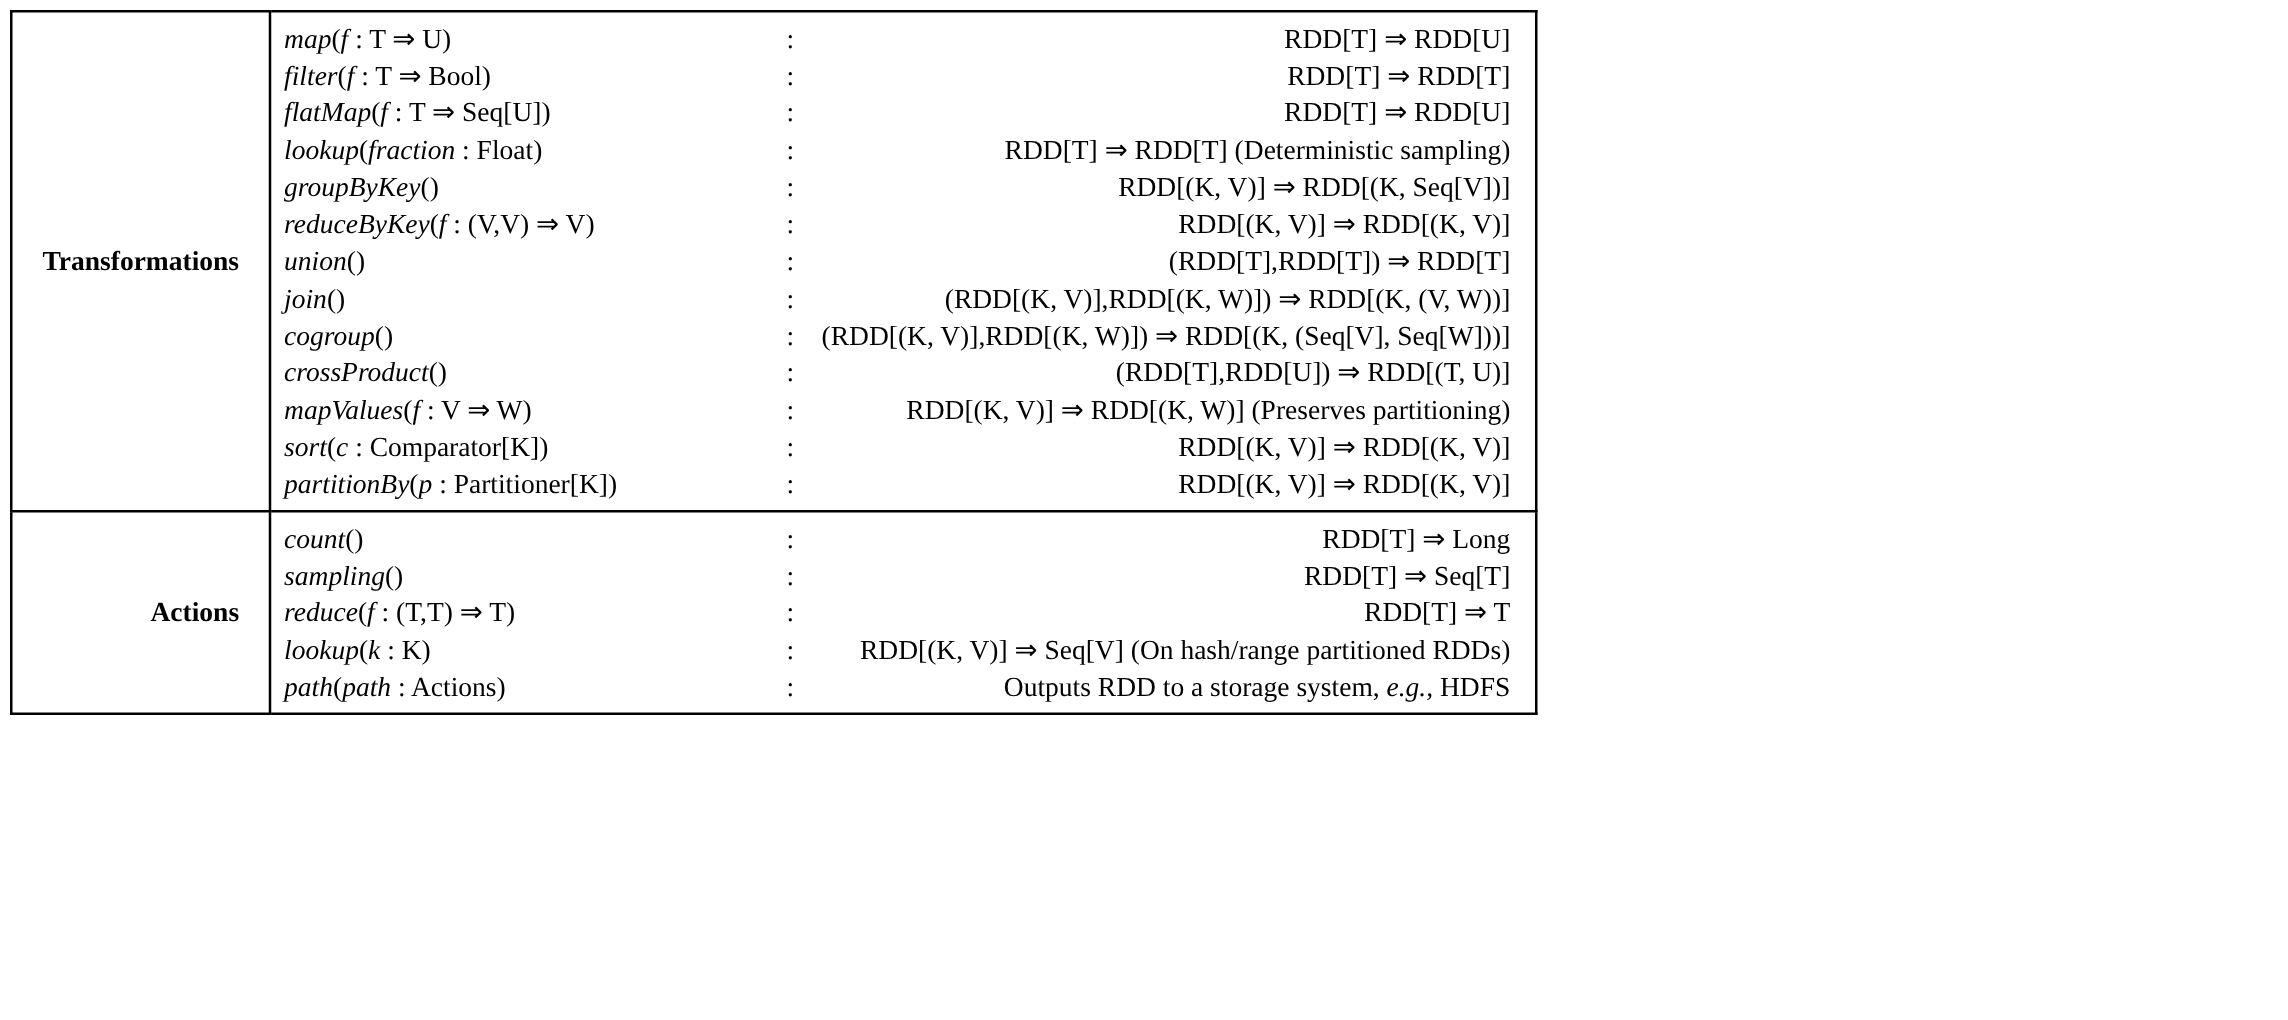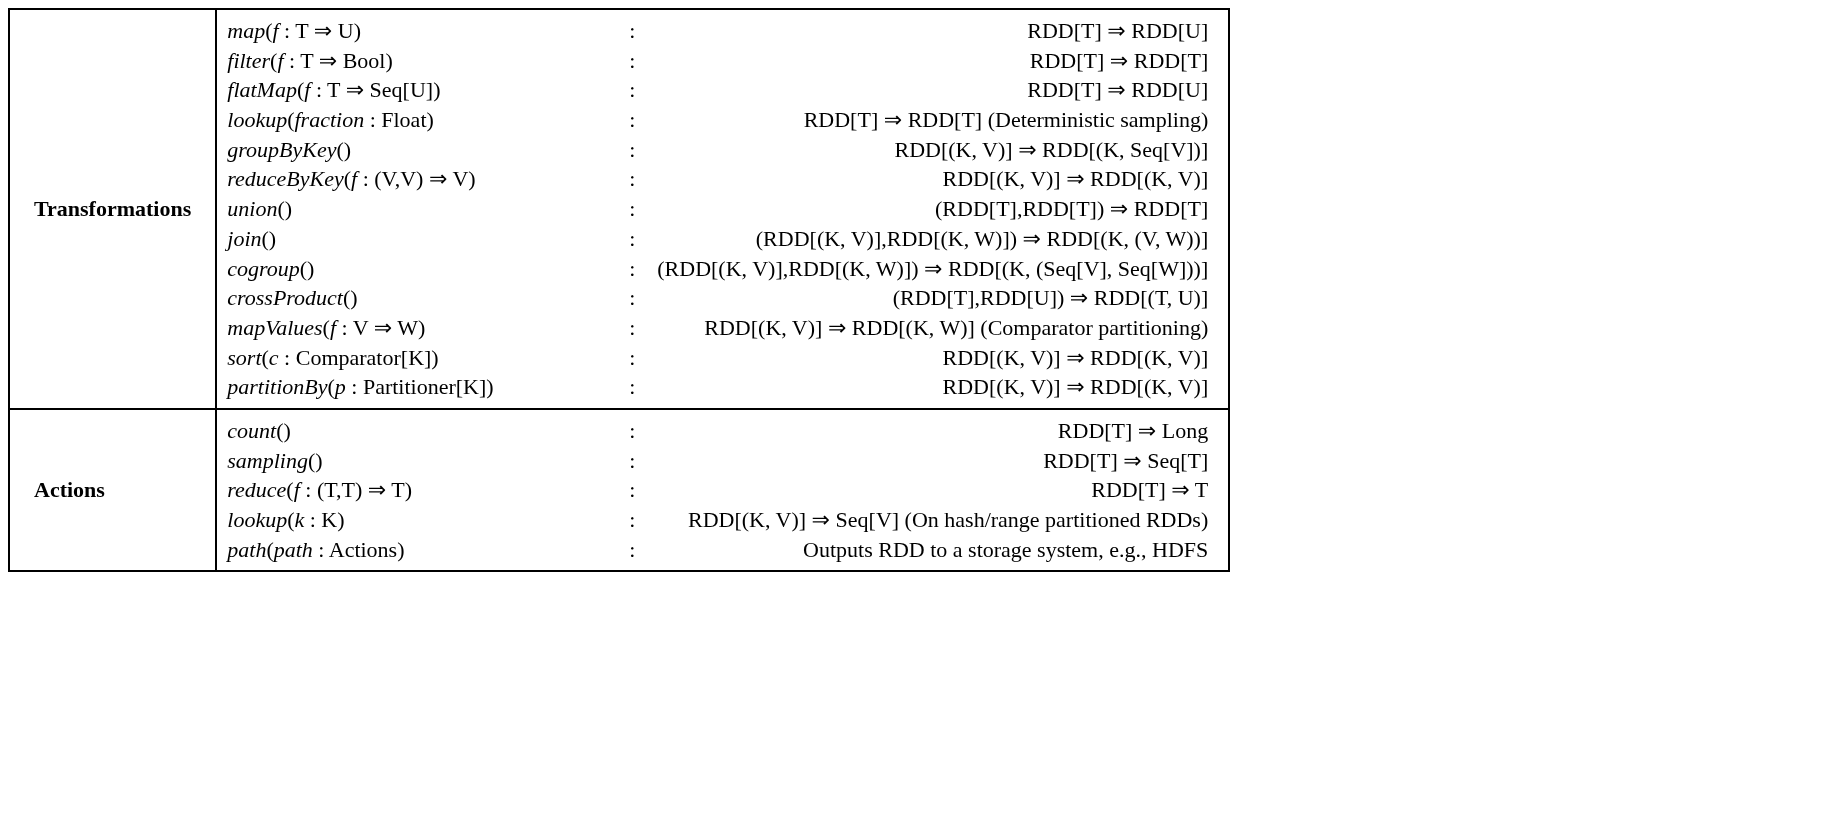--- a/index.html
+++ b/index.html
@@ -14,21 +14,21 @@
     border-collapse: collapse;
     margin: 8px;
   }
   .tbl td {
     border: 2px solid #000;
     padding: 6px 12px;
     vertical-align: middle;
   }
   .cat {
     font-weight: bold;
-    text-align: left;
+    text-align: right;
     white-space: nowrap;
     padding-left: 24px !important;
     padding-right: 24px !important;
   }
   .ops {
     padding: 6px 20px 6px 10px !important;
   }
   .row {
     display: grid;
     grid-template-columns: 380px 30px auto;
@@ -42,21 +42,21 @@
   }
   .colon {
     text-align: center;
   }
   .type {
     text-align: right;
     white-space: nowrap;
   }
   .it { font-style: italic; }
   .note { font-style: normal; }
-  .eg { }
+  .eg { font-style: italic; }
 </style>
 </head>
 <body>
 
 <table class="tbl">
   <tbody>
       <tr>
     <td class="cat">Transformations</td>
     <td class="ops" id="transformations-cell">
           <div class="row">
@@ -105,21 +105,21 @@
             <div class="type"><span>(RDD[(K, V)],RDD[(K, W)]) ⇒ RDD[(K, (Seq[V], Seq[W]))]</span></div>
           </div>
           <div class="row">
             <div class="sig"><span class="it">crossProduct</span>()</div>
             <div class="colon">:</div>
             <div class="type"><span>(RDD[T],RDD[U]) ⇒ RDD[(T, U)]</span></div>
           </div>
           <div class="row">
             <div class="sig"><span class="it">mapValues</span>(<span class="it">f</span><span> : V ⇒ W</span>)</div>
             <div class="colon">:</div>
-            <div class="type"><span>RDD[(K, V)] ⇒ RDD[(K, W)]</span><span class="note">  (Comparator partitioning)</span></div>
+            <div class="type"><span>RDD[(K, V)] ⇒ RDD[(K, W)]</span><span class="note">  (Preserves partitioning)</span></div>
           </div>
           <div class="row">
             <div class="sig"><span class="it">sort</span>(<span class="it">c</span><span> : Comparator[K]</span>)</div>
             <div class="colon">:</div>
             <div class="type"><span>RDD[(K, V)] ⇒ RDD[(K, V)]</span></div>
           </div>
           <div class="row">
             <div class="sig"><span class="it">partitionBy</span>(<span class="it">p</span><span> : Partitioner[K]</span>)</div>
             <div class="colon">:</div>
             <div class="type"><span>RDD[(K, V)] ⇒ RDD[(K, V)]</span></div>

